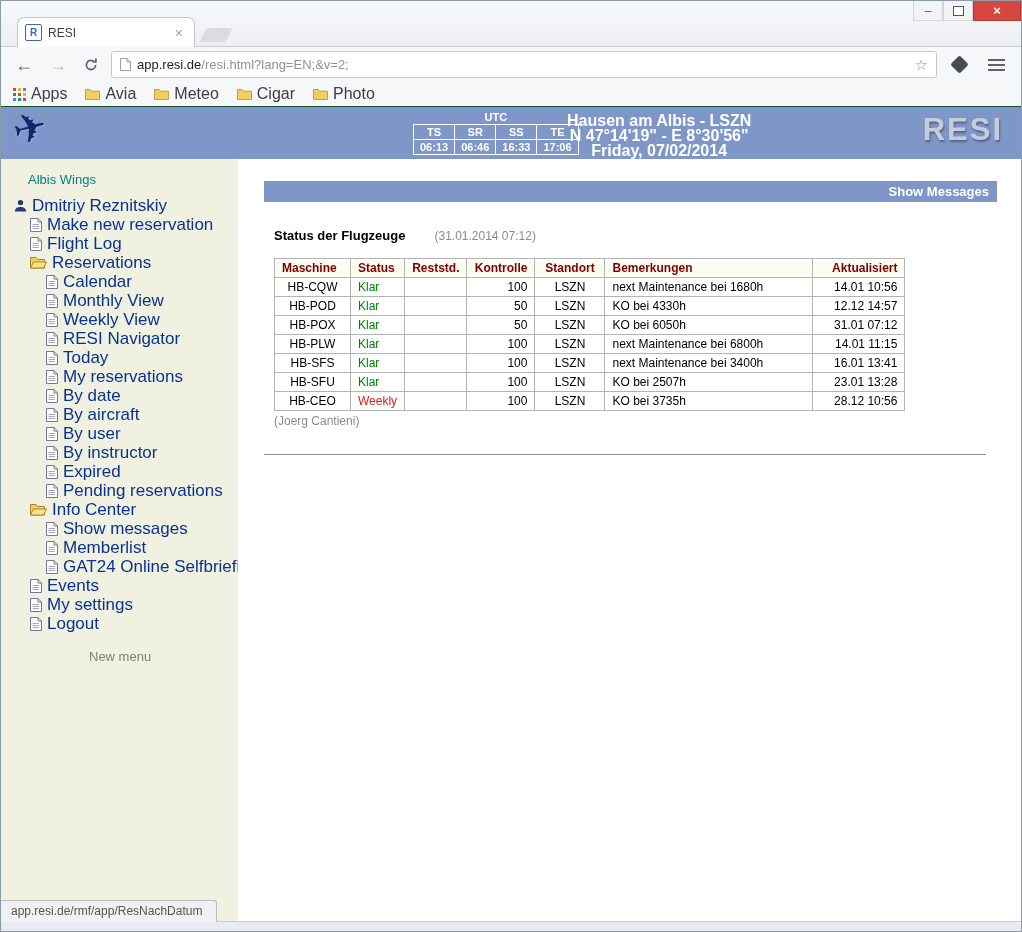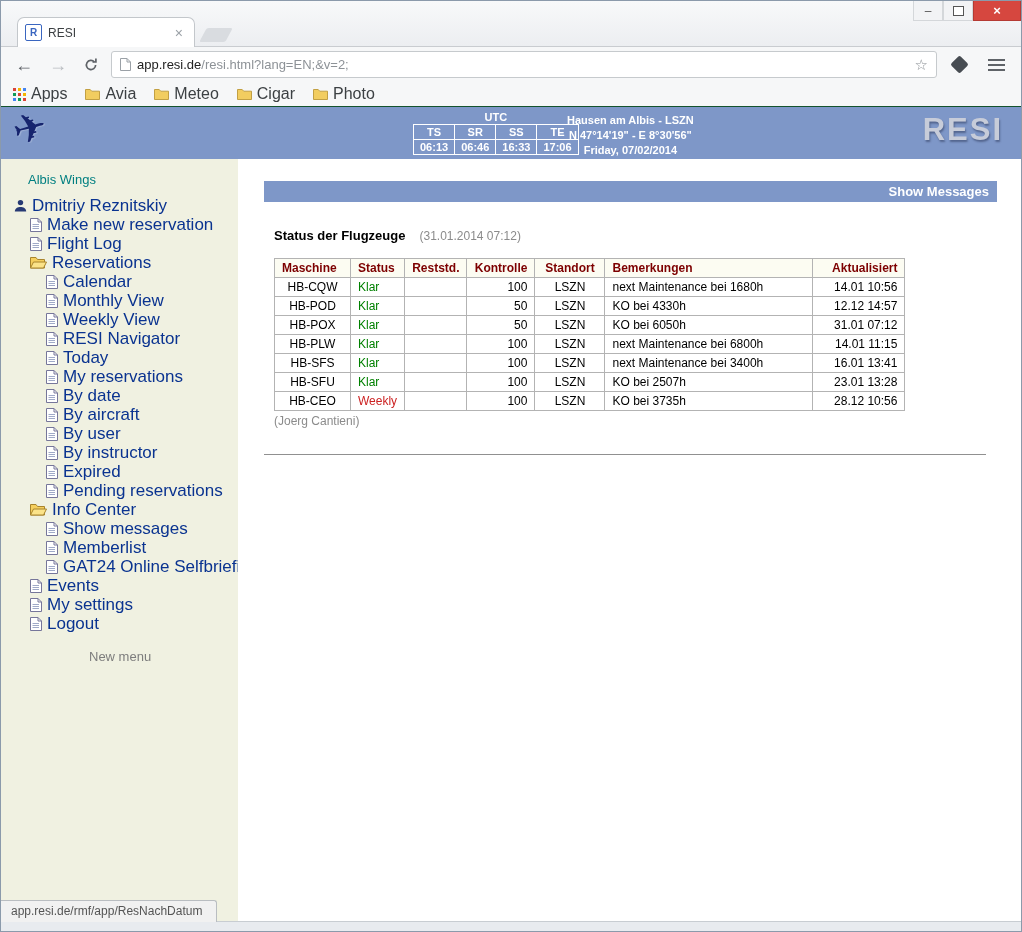--- a/index.html
+++ b/index.html
@@ -38,35 +38,35 @@
   .bm-icon{display:flex;align-items:center;}
 
   
   .page-header{height:52px;background:#7e97c8;color:#fff;position:relative;}
   .plane-logo{position:absolute;left:12px;top:-2px;font-size:40px;color:#16246e;transform:rotate(-15deg);text-shadow:1px 1px 1px rgba(255,255,255,.25);}
   .sun-block{position:absolute;left:412px;top:4px;}
   .utc{font-size:11px;font-weight:bold;text-align:center;margin-bottom:1px;}
   .sun-table{border-collapse:collapse;}
   .sun-table td{border:1px solid #fff;font-size:11px;font-weight:bold;color:#fff;text-align:center;padding:1px 6px;min-width:22px;}
   .loc-block{position:absolute;left:566px;top:6px;text-align:center;}
-  .loc-line{font-size:11px;font-weight:bold;line-height:15px;white-space:nowrap;}
+  .loc-line{font-size:16px;font-weight:bold;line-height:15px;white-space:nowrap;}
   .resi-logo{position:absolute;right:18px;top:5px;font-size:31px;font-weight:bold;color:#c7ccd9;letter-spacing:2px;text-shadow:1px 2px 2px rgba(30,40,70,.45);}
 
   
   .page-body{display:flex;height:929px;}
   .sidebar{width:237px;background:#f0f1e1;box-sizing:border-box;padding-top:13px;flex:none;}
   .club{color:#007f80;font-size:13px;margin:0 0 9px 27px;}
   .menu-item{display:flex;align-items:center;gap:5px;height:19px;color:#0a3390;font-size:17px;cursor:pointer;white-space:nowrap;}
   .mi-icon{display:flex;align-items:center;flex:none;}
   .lvl0{padding-left:13px}.lvl1{padding-left:29px}.lvl2{padding-left:45px}
   .new-menu{color:#7d7d7d;font-size:13px;margin-top:16px;padding-left:88px;cursor:pointer;}
 
   .main{flex:1;background:#fff;box-sizing:border-box;padding:22px 24px 0 26px;overflow:hidden;}
   .panel-bar{height:21px;background:#7e97c8;color:#fff;font-size:13px;font-weight:bold;display:flex;align-items:center;justify-content:flex-end;padding-right:8px;box-sizing:border-box;}
-  .section-head{margin:26px 0 0 10px;display:flex;align-items:baseline;gap:14px;}
+  .section-head{margin:26px 0 0 10px;display:flex;align-items:baseline;gap:29px;}
   .sec-title{font-size:13px;font-weight:bold;color:#000;}
   .sec-ts{font-size:12px;color:#8b8b8b;}
   .status-table{border-collapse:collapse;margin:15px 0 0 10px;font-size:12px;table-layout:fixed;}
   .status-table th,.status-table td{border:1px solid #b3b3b3;box-sizing:border-box;padding:2px 7px;height:19px;overflow:hidden;white-space:nowrap;}
   .status-table th{color:#7d0000;background:#fcfcf2;font-weight:bold;}
   .al-l{text-align:left}.al-r{text-align:right}.al-c{text-align:center}
   .author{color:#8b8b8b;font-size:12px;margin:3px 0 0 10px;}
   .rule{border:none;border-top:1px solid #909090;margin:26px 0 0 0;width:722px;}
 
   

